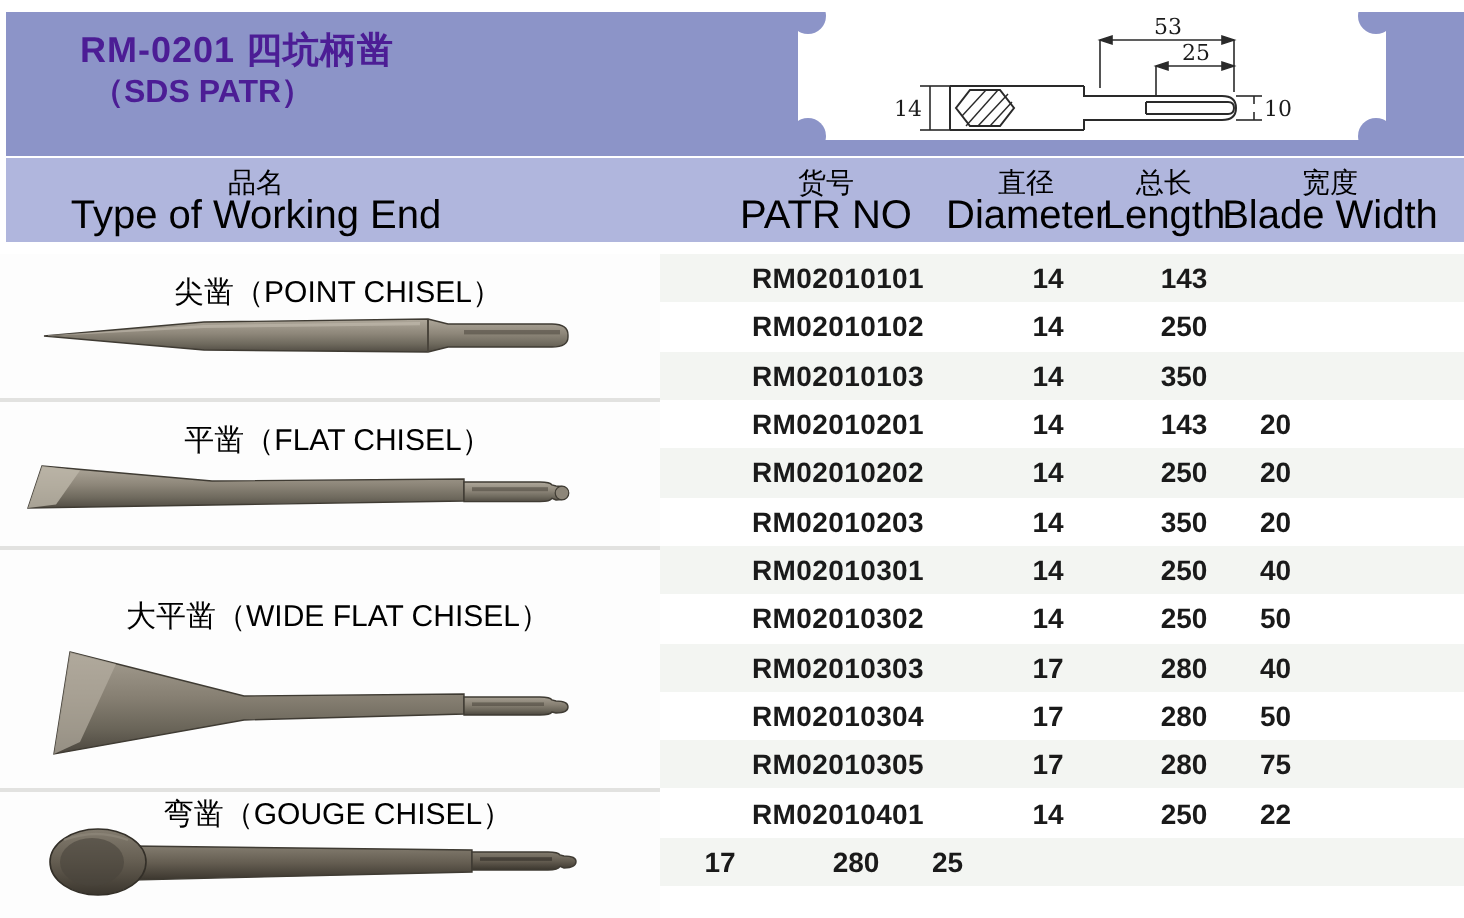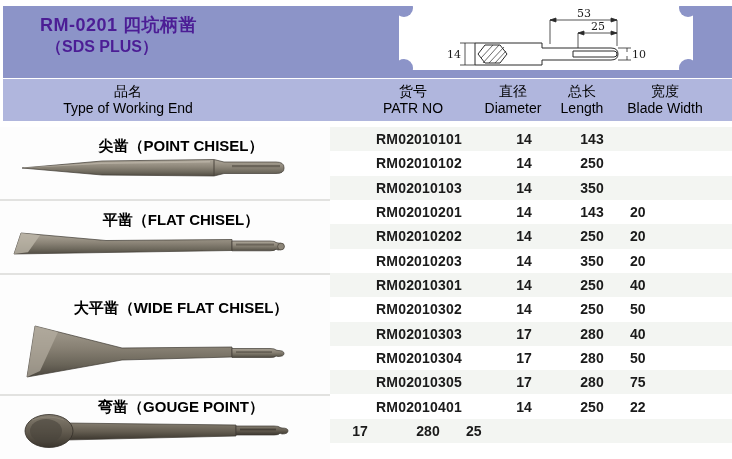--- a/index.html
+++ b/index.html
@@ -15,31 +15,31 @@
   .title .l1{font-size:18px;letter-spacing:.5px;display:block}
   .title .l2{font-size:16px;display:block;margin-top:2px;padding-left:6px}
   
   .plaque{position:absolute;left:399px;top:6px;width:294px;height:64px}
   .plaque svg{display:block}
   .dimtxt{font-family:"DejaVu Serif","Liberation Serif",serif;font-size:11px;fill:#1c1c1c}
   
   .subhead{position:absolute;left:3px;top:79px;width:729px;height:42px;background:#B0B6DD}
   .colcell{position:absolute;top:4px;text-align:center;color:#000;font-weight:normal}
   .colcell .zh{display:block;font-size:14px;line-height:17px}
-  .colcell .en{display:block;font-size:14px;line-height:17px}
+  .colcell .en{display:block;font-size:20px;line-height:17px}
   .col-name{left:-3px;width:256px}
   .col-part{left:327px;width:166px}
   .col-dia{left:470px;width:80px}
   .col-len{left:537px;width:84px}
   .col-bw{left:605px;width:114px}
   
   .leftcol{position:absolute;left:0;top:127px;width:330px;height:332px;background:#FDFDFD}
   .divider{position:absolute;left:0;width:330px;height:2px;background:#E2E2E0}
   .d1{top:72px}.d2{top:146px}.d3{top:267px}
-  .prodlabel{position:absolute;left:16px;width:330px;text-align:center;font-weight:bold;font-size:15px;color:#000;white-space:nowrap}
+  .prodlabel{position:absolute;left:4px;width:330px;text-align:center;font-weight:normal;font-size:15px;color:#000;white-space:nowrap}
   .pl1{top:10px}.pl2{top:84px}.pl3{top:172px}.pl4{top:271px}
   .prodimg{position:absolute}
   .pi1{left:20px;top:27px}
   .pi2{left:12px;top:100px}
   .pi3{left:24px;top:197px}
   .pi4{left:22px;top:283px}
   
   .rows{position:absolute;left:330px;top:127px;width:402px;height:316px;display:flex;flex-direction:column}
   .row{flex:1;display:flex;align-items:center;font-weight:bold;font-size:14px;color:#1a1a1a}
   .row:nth-child(odd){background:#F3F5F2}
@@ -47,21 +47,21 @@
   .c2{width:60px;text-align:center}
   .c3{width:76px;text-align:center}
   .c4{width:90px;text-align:left}
 </style>
 </head>
 <body>
 
 <div class="band">
   <div class="title">
     <span class="l1">RM-0201 四坑柄凿</span>
-    <span class="l2">（SDS PLUS）</span>
+    <span class="l2">（SDS PATR）</span>
   </div>
 </div>
 
 <div class="plaque">
   <svg width="294" height="64" viewBox="0 0 294 64">
     <rect x="0" y="0" width="294" height="64" rx="5" fill="#ffffff"></rect>
     <circle cx="5" cy="2" r="9" fill="#8C94C8"></circle>
     <circle cx="289" cy="2" r="9" fill="#8C94C8"></circle>
     <circle cx="5" cy="62" r="9" fill="#8C94C8"></circle>
     <circle cx="289" cy="62" r="9" fill="#8C94C8"></circle>
@@ -195,21 +195,21 @@
       </defs>
       <path d="M11,2 L98,24 L208,23 L208,33 L98,36 L3,53 Z" fill="url(#gm3)" stroke="#3F3B33" stroke-width="0.7"></path>
       <path d="M11,2 L34,8 L16,47 L3,53 Z" fill="#B5AEA1" opacity="0.7"></path>
       <path d="M208,24.5 L246,24.5 Q251,24.5 252,26 L254,26.5 Q260,26.5 260,29.5 Q260,32.5 254,32.5 L252,32 Q251,33.5 246,33.5 L208,33.5 Z" fill="url(#gm3)" stroke="#3F3B33" stroke-width="0.7"></path>
       <rect x="212" y="27.2" width="36" height="1.8" fill="#4a453c" opacity="0.55"></rect>
     </svg>
   </div>
 
   <div class="divider d3"></div>
 
-  <div class="prodlabel pl4">弯凿（GOUGE POINT）</div>
+  <div class="prodlabel pl4">弯凿（GOUGE CHISEL）</div>
   <div class="prodimg pi4">
     <svg width="278" height="42" viewBox="0 0 278 42">
       <defs>
         <linearGradient id="gm4" x1="0" y1="0" x2="0" y2="1">
           <stop offset="0" stop-color="#837C6F"></stop>
             <stop offset="0.5" stop-color="#645D51"></stop>
           <stop offset="1" stop-color="#3B362E"></stop>
         </linearGradient>
       </defs>
       <path d="M44,13 L214,15 L214,26 L44,30 Z" fill="url(#gm4)" stroke="#3F3B33" stroke-width="0.7"></path>

